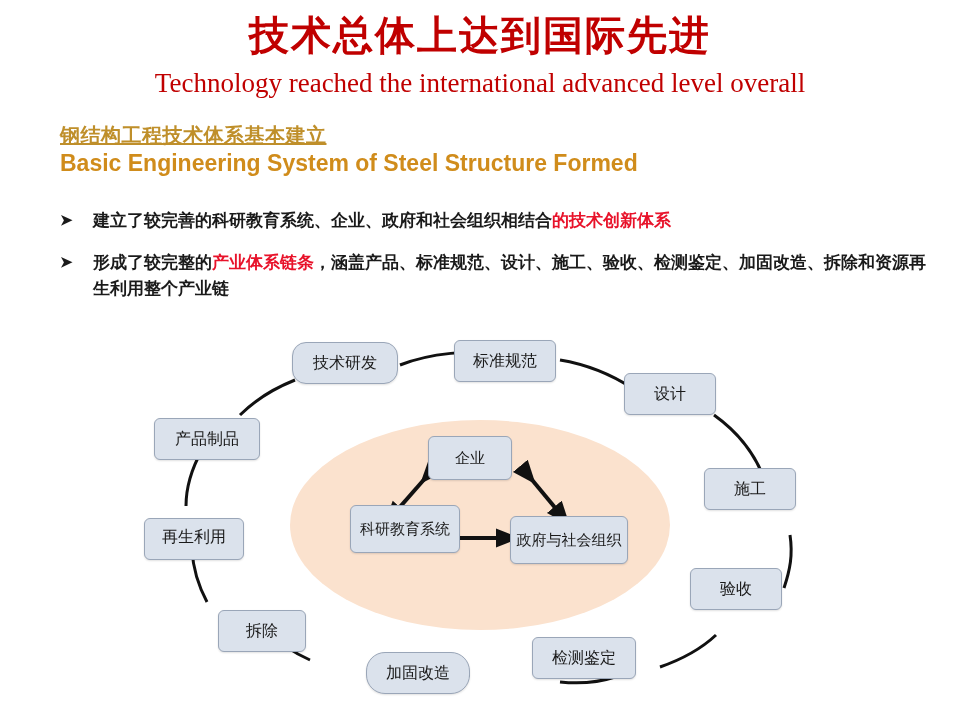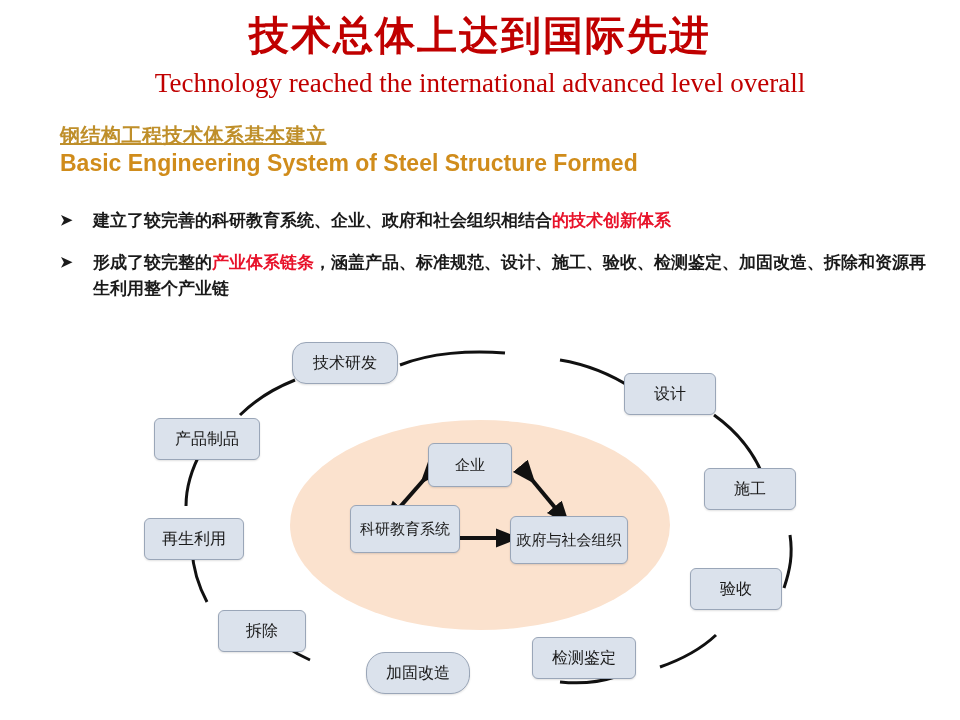--- a/index.html
+++ b/index.html
@@ -173,49 +173,52 @@
 
         <line x1="443" y1="218" x2="508" y2="218" marker-start="url(#ah)" marker-end="url(#ah)"></line>
       </g>
       <defs>
         <marker id="ah" markerWidth="6" markerHeight="6" refX="3" refY="3" orient="auto">
           <path d="M 6 3 L 0 0.6 L 0 5.4 z" fill="#111111"></path>
         </marker>
       </defs>
     </svg>
 
+    <div class="node" style="left:454px; top:20px; width:102px; height:42px;">
+      <span>标准规范</span>
+    </div>
     <div class="node" style="left:624px; top:53px; width:92px; height:42px;">
       <span>设计</span>
     </div>
     <div class="node" style="left:704px; top:148px; width:92px; height:42px;">
       <span>施工</span>
     </div>
     <div class="node" style="left:690px; top:248px; width:92px; height:42px;">
       <span>验收</span>
     </div>
     <div class="node" style="left:532px; top:317px; width:104px; height:42px;">
       <span>检测鉴定</span>
     </div>
     <div class="node" style="left:366px; top:332px; width:104px; height:42px;border-radius:19px;">
       <span>加固改造</span>
     </div>
     <div class="node" style="left:218px; top:290px; width:88px; height:42px;">
       <span>拆除</span>
     </div>
-    <div class="node" style="left:144px; top:198px; width:100px; height:42px;">
+    <div class="node" style="left:144px; top:198px; width:100px; height:42px;font-family:Liberation Mono, monospace;">
       <span>再生利用</span>
     </div>
     <div class="node" style="left:154px; top:98px; width:106px; height:42px;border-radius:6px;">
       <span>产品制品</span>
     </div>
     <div class="node" style="left:292px; top:22px; width:106px; height:42px;border-radius:14px;">
       <span>技术研发</span>
     </div>
 
-    <div class="inner-node" style="left:428px; top:123px; width:84px; height:44px;text-align:right;">
+    <div class="inner-node" style="left:428px; top:116px; width:84px; height:44px;text-align:right;">
       <span>企业</span>
     </div>
     <div class="inner-node" style="left:330px; top:185px; width:110px; height:48px;margin-left:20px;">
       <span>科研教育系统</span>
     </div>
     <div class="inner-node" style="left:510px; top:196px; width:118px; height:48px;">
       <span>政府与社会组织</span>
     </div>
   </div>
 

